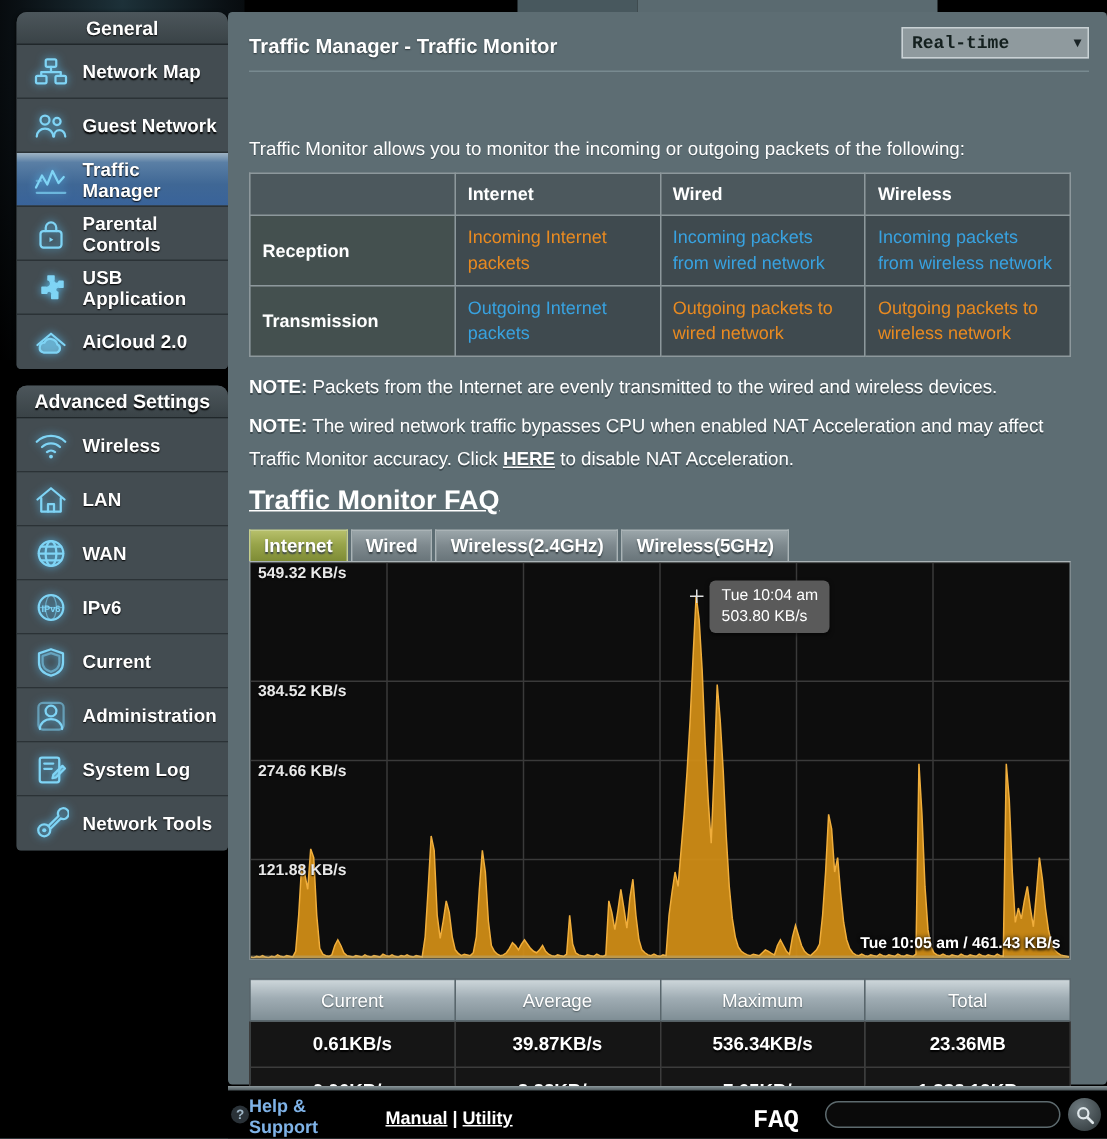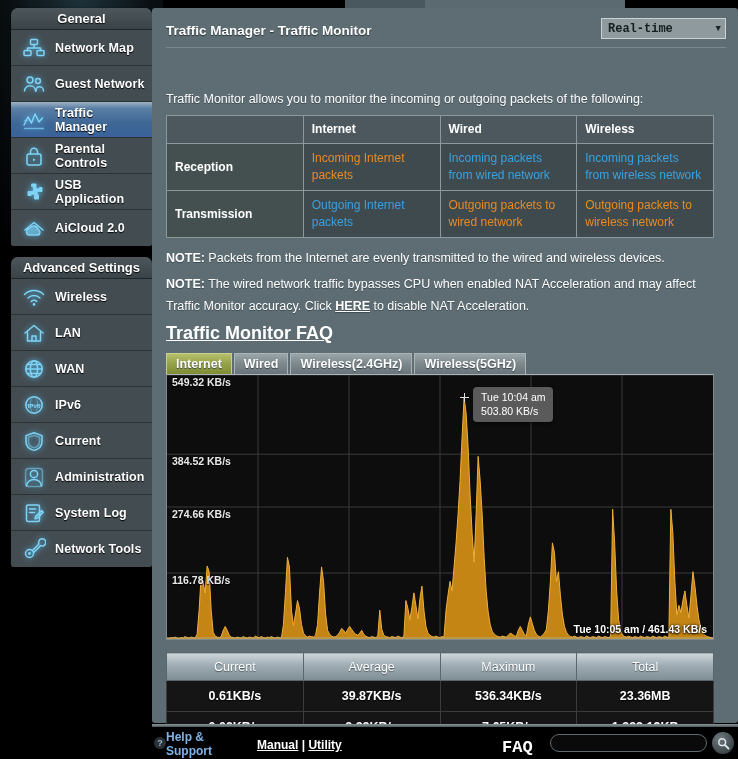--- a/index.html
+++ b/index.html
@@ -465,21 +465,21 @@
           <line x1="364.0" y1="0" x2="364.0" y2="264" stroke="#3a3a3a" stroke-width="1"></line>
           <line x1="455.0" y1="0" x2="455.0" y2="264" stroke="#3a3a3a" stroke-width="1"></line>
           <polygon points="0,264 0.00,263.04 2.01,263.52 4.01,262.56 6.02,263.04 8.03,262.08 10.04,263.04 12.04,263.52 14.05,262.56 16.06,263.04 18.07,261.60 20.07,262.56 22.08,263.04 24.09,262.08 26.10,262.56 28.10,263.04 30.11,259.19 32.12,235.16 34.13,201.52 36.13,207.29 38.14,217.86 40.15,190.95 42.15,196.72 44.16,235.16 46.17,257.27 48.18,261.12 50.18,262.08 52.19,262.56 54.20,261.60 56.21,255.35 58.21,251.50 60.22,255.35 62.23,260.16 64.24,262.08 66.24,262.56 68.25,263.04 70.26,262.08 72.26,262.56 74.27,263.04 76.28,261.60 78.29,262.56 80.29,263.04 82.30,262.08 84.31,262.56 86.32,263.04 88.32,261.12 90.33,262.08 92.34,262.56 94.35,261.60 96.35,262.56 98.36,263.04 100.37,262.08 102.38,262.56 104.38,261.60 106.39,262.56 108.40,263.04 110.40,262.08 112.41,262.56 114.42,263.04 116.43,249.58 118.43,217.86 120.44,182.30 122.45,191.91 124.46,235.16 126.46,250.54 128.47,239.01 130.48,225.55 132.49,233.24 134.49,249.58 136.50,258.23 138.51,260.64 140.51,262.08 142.52,261.12 144.53,261.60 146.54,262.08 148.54,260.16 150.55,249.58 152.56,217.86 154.57,191.91 156.57,206.33 158.58,239.01 160.59,255.35 162.60,259.19 164.60,261.12 166.61,262.08 168.62,261.60 170.63,260.16 172.63,257.27 174.64,253.43 176.65,255.35 178.65,258.23 180.66,254.39 182.67,251.50 184.68,254.39 186.68,257.27 188.69,259.19 190.70,260.16 192.71,258.23 194.71,255.35 196.72,259.19 198.73,261.12 200.74,262.08 202.74,262.56 204.75,261.60 206.76,262.08 208.76,262.56 210.77,261.12 212.78,235.16 214.79,254.39 216.79,260.16 218.80,261.60 220.81,262.08 222.82,262.56 224.82,261.60 226.83,262.08 228.84,262.56 230.85,261.12 232.85,262.08 234.86,262.56 236.87,261.60 238.88,225.55 240.88,233.24 242.89,244.78 244.90,232.28 246.90,217.86 248.91,230.36 250.92,243.82 252.93,223.63 254.93,211.13 256.94,235.16 258.95,251.50 260.96,258.23 262.96,260.16 264.97,261.60 266.98,262.08 268.99,261.12 270.99,262.08 273.00,262.56 275.01,261.60 277.01,262.08 279.02,235.16 281.03,219.79 283.04,206.33 285.04,215.94 287.05,191.91 289.06,167.88 291.07,139.05 293.07,105.40 295.08,62.15 297.09,22.26 299.10,38.12 301.10,71.76 303.11,119.82 305.12,158.27 307.13,187.10 309.13,139.05 311.14,81.37 313.15,105.40 315.15,139.05 317.16,182.30 319.17,215.94 321.18,237.09 323.18,249.58 325.19,256.31 327.20,259.19 329.21,260.64 331.21,261.60 333.22,262.08 335.23,261.12 337.24,261.60 339.24,262.08 341.25,260.16 343.26,258.23 345.26,259.19 347.27,260.64 349.28,261.60 351.29,255.35 353.29,251.50 355.30,255.35 357.31,259.19 359.32,261.12 361.32,249.58 363.33,241.89 365.34,248.62 367.35,255.35 369.35,259.19 371.36,261.12 373.37,262.08 375.38,260.16 377.38,258.23 379.39,254.39 381.40,235.16 383.40,206.33 385.41,167.88 387.42,177.49 389.43,206.33 391.43,196.72 393.44,220.75 395.45,239.97 397.46,251.50 399.46,257.27 401.47,260.16 403.48,261.60 405.49,262.08 407.49,261.12 409.50,262.08 411.51,262.56 413.51,261.60 415.52,262.08 417.53,262.56 419.54,261.12 421.54,262.08 423.55,262.56 425.56,261.60 427.57,262.08 429.57,262.56 431.58,261.12 433.59,262.08 435.60,262.56 437.60,261.60 439.61,262.08 441.62,262.56 443.63,261.12 445.63,134.24 447.64,167.88 449.65,215.94 451.65,244.78 453.66,256.31 455.67,260.16 457.68,261.60 459.68,262.08 461.69,261.12 463.70,262.08 465.71,262.56 467.71,261.60 469.72,262.08 471.73,262.56 473.74,261.12 475.74,262.08 477.75,262.56 479.76,261.60 481.76,262.08 483.77,262.56 485.78,261.12 487.79,262.08 489.79,262.56 491.80,261.60 493.81,262.08 495.82,262.56 497.82,261.12 499.83,262.08 501.84,262.56 503.85,134.24 505.85,158.27 507.86,206.33 509.87,239.97 511.88,230.36 513.88,237.57 515.89,225.55 517.90,215.94 519.90,230.36 521.91,242.85 523.92,220.75 525.93,196.72 527.93,211.13 529.94,230.36 531.95,244.78 533.96,253.43 535.96,258.23 537.97,260.16 539.98,261.60 541.99,262.08 543.99,262.56 546.00,263.04 546,264" fill="#cf8c16" fill-opacity="0.95"></polygon>
           <polyline points="0.00,263.04 2.01,263.52 4.01,262.56 6.02,263.04 8.03,262.08 10.04,263.04 12.04,263.52 14.05,262.56 16.06,263.04 18.07,261.60 20.07,262.56 22.08,263.04 24.09,262.08 26.10,262.56 28.10,263.04 30.11,259.19 32.12,235.16 34.13,201.52 36.13,207.29 38.14,217.86 40.15,190.95 42.15,196.72 44.16,235.16 46.17,257.27 48.18,261.12 50.18,262.08 52.19,262.56 54.20,261.60 56.21,255.35 58.21,251.50 60.22,255.35 62.23,260.16 64.24,262.08 66.24,262.56 68.25,263.04 70.26,262.08 72.26,262.56 74.27,263.04 76.28,261.60 78.29,262.56 80.29,263.04 82.30,262.08 84.31,262.56 86.32,263.04 88.32,261.12 90.33,262.08 92.34,262.56 94.35,261.60 96.35,262.56 98.36,263.04 100.37,262.08 102.38,262.56 104.38,261.60 106.39,262.56 108.40,263.04 110.40,262.08 112.41,262.56 114.42,263.04 116.43,249.58 118.43,217.86 120.44,182.30 122.45,191.91 124.46,235.16 126.46,250.54 128.47,239.01 130.48,225.55 132.49,233.24 134.49,249.58 136.50,258.23 138.51,260.64 140.51,262.08 142.52,261.12 144.53,261.60 146.54,262.08 148.54,260.16 150.55,249.58 152.56,217.86 154.57,191.91 156.57,206.33 158.58,239.01 160.59,255.35 162.60,259.19 164.60,261.12 166.61,262.08 168.62,261.60 170.63,260.16 172.63,257.27 174.64,253.43 176.65,255.35 178.65,258.23 180.66,254.39 182.67,251.50 184.68,254.39 186.68,257.27 188.69,259.19 190.70,260.16 192.71,258.23 194.71,255.35 196.72,259.19 198.73,261.12 200.74,262.08 202.74,262.56 204.75,261.60 206.76,262.08 208.76,262.56 210.77,261.12 212.78,235.16 214.79,254.39 216.79,260.16 218.80,261.60 220.81,262.08 222.82,262.56 224.82,261.60 226.83,262.08 228.84,262.56 230.85,261.12 232.85,262.08 234.86,262.56 236.87,261.60 238.88,225.55 240.88,233.24 242.89,244.78 244.90,232.28 246.90,217.86 248.91,230.36 250.92,243.82 252.93,223.63 254.93,211.13 256.94,235.16 258.95,251.50 260.96,258.23 262.96,260.16 264.97,261.60 266.98,262.08 268.99,261.12 270.99,262.08 273.00,262.56 275.01,261.60 277.01,262.08 279.02,235.16 281.03,219.79 283.04,206.33 285.04,215.94 287.05,191.91 289.06,167.88 291.07,139.05 293.07,105.40 295.08,62.15 297.09,22.26 299.10,38.12 301.10,71.76 303.11,119.82 305.12,158.27 307.13,187.10 309.13,139.05 311.14,81.37 313.15,105.40 315.15,139.05 317.16,182.30 319.17,215.94 321.18,237.09 323.18,249.58 325.19,256.31 327.20,259.19 329.21,260.64 331.21,261.60 333.22,262.08 335.23,261.12 337.24,261.60 339.24,262.08 341.25,260.16 343.26,258.23 345.26,259.19 347.27,260.64 349.28,261.60 351.29,255.35 353.29,251.50 355.30,255.35 357.31,259.19 359.32,261.12 361.32,249.58 363.33,241.89 365.34,248.62 367.35,255.35 369.35,259.19 371.36,261.12 373.37,262.08 375.38,260.16 377.38,258.23 379.39,254.39 381.40,235.16 383.40,206.33 385.41,167.88 387.42,177.49 389.43,206.33 391.43,196.72 393.44,220.75 395.45,239.97 397.46,251.50 399.46,257.27 401.47,260.16 403.48,261.60 405.49,262.08 407.49,261.12 409.50,262.08 411.51,262.56 413.51,261.60 415.52,262.08 417.53,262.56 419.54,261.12 421.54,262.08 423.55,262.56 425.56,261.60 427.57,262.08 429.57,262.56 431.58,261.12 433.59,262.08 435.60,262.56 437.60,261.60 439.61,262.08 441.62,262.56 443.63,261.12 445.63,134.24 447.64,167.88 449.65,215.94 451.65,244.78 453.66,256.31 455.67,260.16 457.68,261.60 459.68,262.08 461.69,261.12 463.70,262.08 465.71,262.56 467.71,261.60 469.72,262.08 471.73,262.56 473.74,261.12 475.74,262.08 477.75,262.56 479.76,261.60 481.76,262.08 483.77,262.56 485.78,261.12 487.79,262.08 489.79,262.56 491.80,261.60 493.81,262.08 495.82,262.56 497.82,261.12 499.83,262.08 501.84,262.56 503.85,134.24 505.85,158.27 507.86,206.33 509.87,239.97 511.88,230.36 513.88,237.57 515.89,225.55 517.90,215.94 519.90,230.36 521.91,242.85 523.92,220.75 525.93,196.72 527.93,211.13 529.94,230.36 531.95,244.78 533.96,253.43 535.96,258.23 537.97,260.16 539.98,261.60 541.99,262.08 543.99,262.56 546.00,263.04 " fill="none" stroke="#f0ae3c" stroke-width="1"></polyline>
           <rect x="0" y="262" width="546" height="2" fill="#b9b08a" opacity=".45"></rect>
         </svg>
       <div id="ylabels">
           <div class="ylab" style="top: 1px;">549.32 KB/s</div>
           <div class="ylab" style="top: 80.2019px;">384.52 KB/s</div>
           <div class="ylab" style="top: 133px;">274.66 KB/s</div>
-          <div class="ylab" style="top: 199px;">116.78 KB/s</div>
+          <div class="ylab" style="top: 199px;">121.88 KB/s</div>
         </div>
       <div class="crosshair" id="crosshair" style="left: 293.088px; top: 18.2611px;"></div>
       <div class="tooltip" id="tooltip" style="left: 306.088px; top: 12.2611px;">
         <div>Tue 10:04 am</div>
         <div>503.80 KB/s</div>
       </div>
       <div class="corner-label">Tue 10:05 am / 461.43 KB/s</div>
     </div>
 
     <table class="stats">

